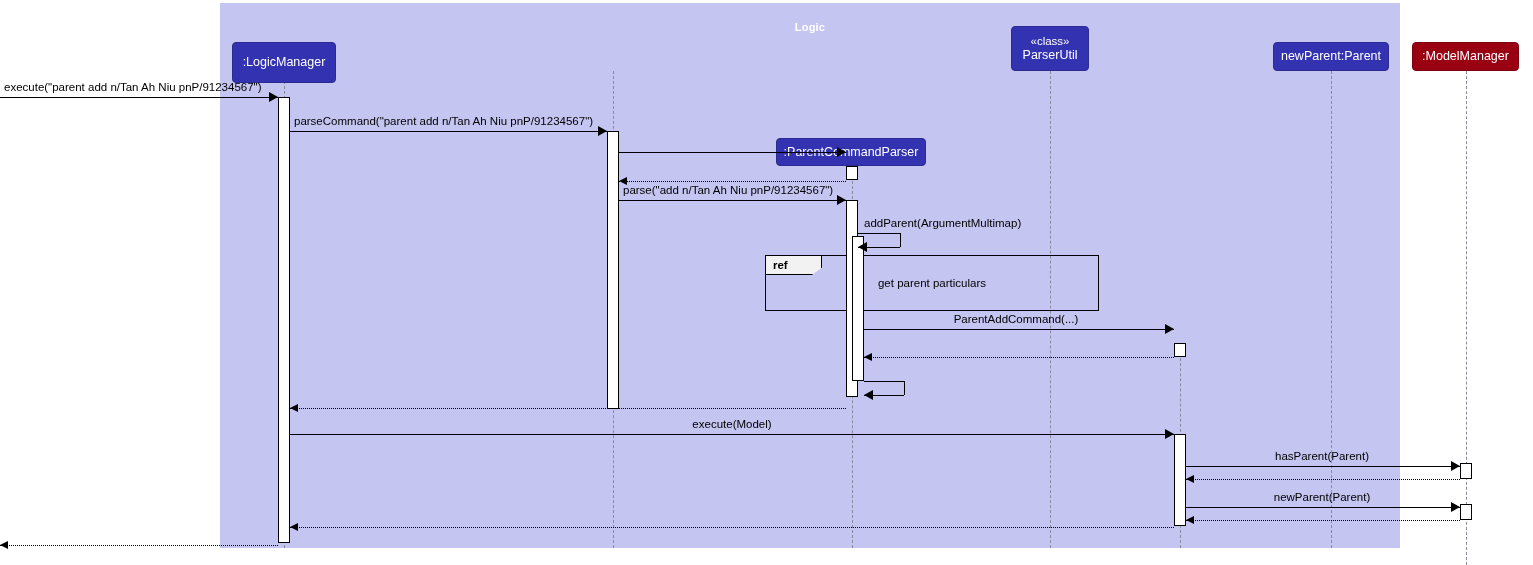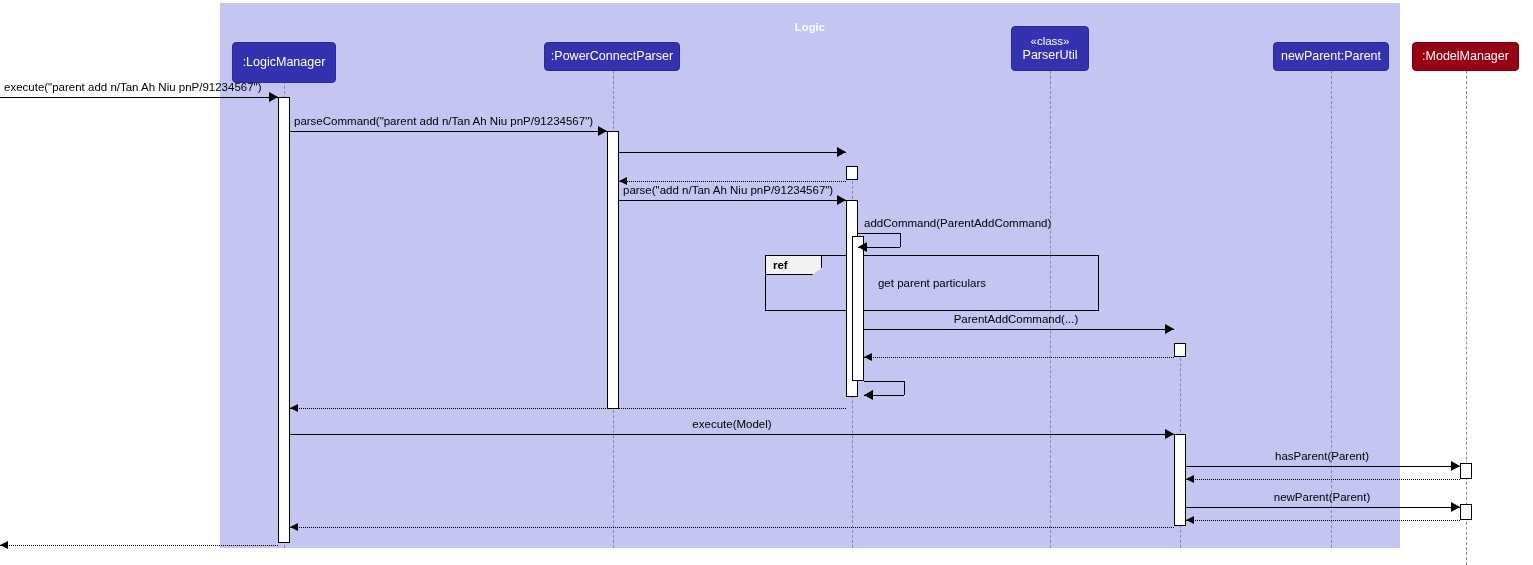--- a/index.html
+++ b/index.html
@@ -43,22 +43,22 @@
     <div class="lifeline" style="left: 284px; top: 71px; height: 477px;"></div>
     <div class="lifeline" style="left: 613px; top: 71px; height: 477px;"></div>
     <div class="lifeline" style="left: 852px; top: 166px; height: 382px;"></div>
     <div class="lifeline" style="left: 1050px; top: 71px; height: 477px;"></div>
     <div class="lifeline" style="left: 1331px; top: 71px; height: 477px;"></div>
     <div class="lifeline" style="left: 1180px; top: 343px; height: 205px;"></div>
     <div class="lifeline" style="left: 1466px; top: 71px; height: 494px;"></div>
     <div class="actorbox blue" style="left: 232px; top: 42px; width: 104px; height: 41px;">
       <div>:LogicManager</div>
     </div>
-    <div class="actorbox blue" style="left: 544px; top: 42px; width: 136px; height: 29px;">
-      <div>:PowerConnectParser</div>
+    <div class="actorbox blue" style="left: 776px; top: 138px; width: 150px; height: 28px;">
+      <div>:ParentCommandParser</div>
     </div>
     <div class="actorbox blue" style="left: 1011px; top: 26px; width: 78px; height: 45px;">
       <div class="stereo">«class»</div>
       <div>ParserUtil</div>
     </div>
     <div class="actorbox blue" style="left: 1273px; top: 42px; width: 116px; height: 29px;">
       <div>newParent:Parent</div>
     </div>
     <div class="actorbox dark" style="left: 1412px; top: 42px; width: 107px; height: 29px;">
       <div>:ModelManager</div>
@@ -86,21 +86,21 @@
     <div class="arrowhead right" style="top: 147px; left: 837px;"></div>
     <div class="msgline dotted" style="left: 619px; top: 181px; width: 227px;"></div>
     <div class="arrowhead left" style="top: 177px; left: 619px; border-top: 4px solid transparent; border-right: 8px solid rgb(0, 0, 0); border-bottom: 4px solid transparent; border-left: none; border-image: initial; width: 0px; height: 0px;"></div>
     <div class="msgline" style="left: 619px; top: 200px; width: 227px;"></div>
     <div class="arrowhead right" style="top: 195px; left: 837px;"></div>
     <div class="label" style="left: 623px; top: 184px;">parse("add n/Tan Ah Niu pnP/91234567")</div>
     <div class="msgline" style="left: 858px; top: 233px; width: 42px;"></div>
     <div class="vline" style="left: 900px; top: 233px; height: 14px;"></div>
     <div class="msgline" style="left: 858px; top: 247px; width: 42px;"></div>
     <div class="arrowhead left" style="top: 242px; left: 858px;"></div>
-    <div class="label" style="left: 864px; top: 217px;">addCommand(ParentAddCommand)</div>
+    <div class="label" style="left: 864px; top: 217px;">addParent(ArgumentMultimap)</div>
     <div class="msgline" style="left: 864px; top: 329px; width: 310px;"></div>
     <div class="arrowhead right" style="top: 324px; left: 1165px;"></div>
     <div class="label ctr" style="left: 1016px; top: 313px;">ParentAddCommand(...)</div>
     <div class="msgline dotted" style="left: 864px; top: 357px; width: 310px;"></div>
     <div class="arrowhead left" style="top: 353px; left: 864px; border-top: 4px solid transparent; border-right: 8px solid rgb(0, 0, 0); border-bottom: 4px solid transparent; border-left: none; border-image: initial; width: 0px; height: 0px;"></div>
     <div class="msgline" style="left: 864px; top: 381px; width: 40px;"></div>
     <div class="vline" style="left: 904px; top: 381px; height: 14px;"></div>
     <div class="msgline" style="left: 864px; top: 395px; width: 40px;"></div>
     <div class="arrowhead left" style="top: 390px; left: 864px;"></div>
     <div class="msgline dotted" style="left: 290px; top: 408px; width: 556px;"></div>

